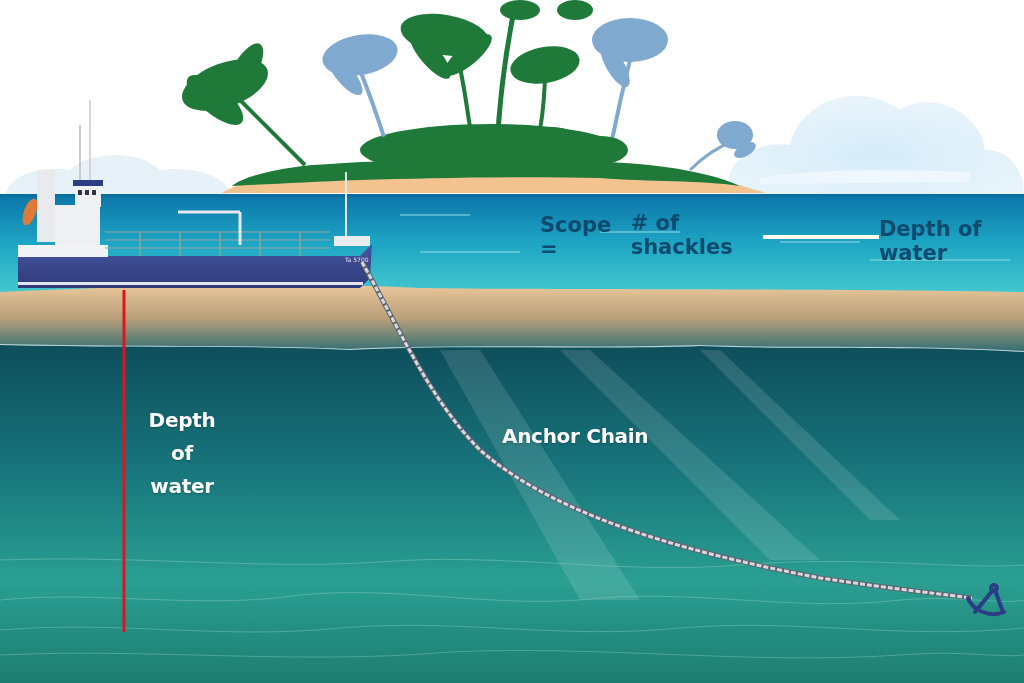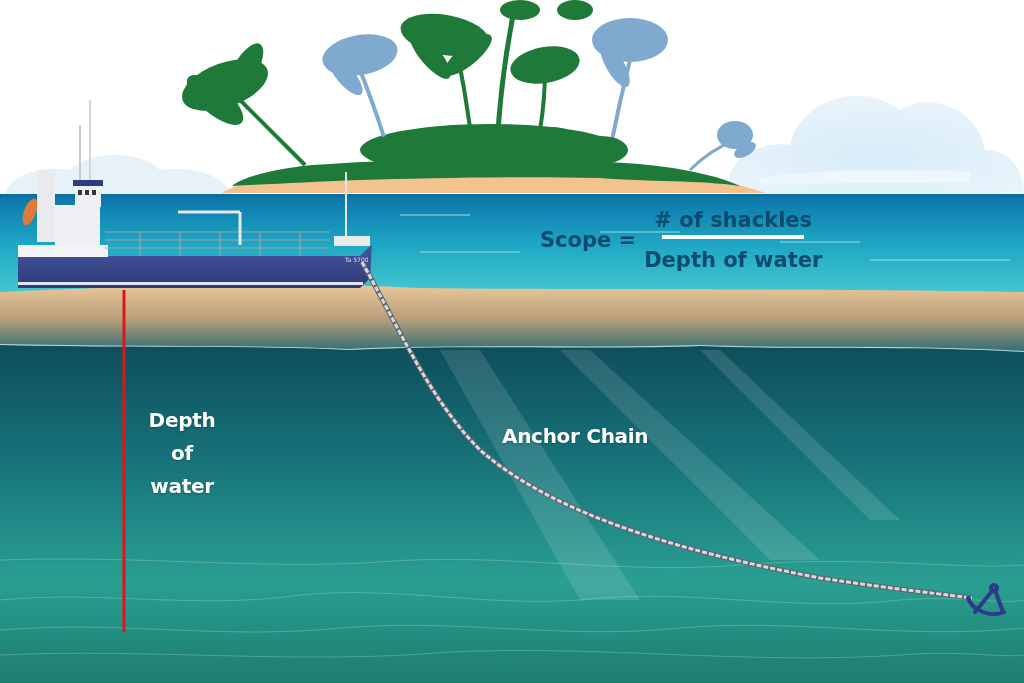--- a/index.html
+++ b/index.html
@@ -1,21 +1,21 @@
 <!DOCTYPE html>
 <html><head>
 <meta charset="utf-8">
 <style>
   html, body { margin:0; padding:0; }
   body { width:1024px; height:683px; overflow:hidden; position:relative; background:#ffffff; font-family:"Liberation Sans", "DejaVu Sans", sans-serif; }
   .scene { position:absolute; left:0; top:0; width:1024px; height:683px; }
   .label { position:absolute; color:#ffffff; font-weight:bold; font-family:"DejaVu Sans", "Liberation Sans", sans-serif; text-shadow:0 1px 2px rgba(0,0,0,0.25); letter-spacing:-0.3px; }
   .formula { position:absolute; left:540px; top:208px; color:#0c4a6e; font-weight:bold; font-family:"DejaVu Sans", sans-serif; display:flex; align-items:center; }
   .formula .lhs { font-size:21px; margin-right:8px; }
-  .formula .frac { display:flex; flex-direction:column; align-items:center; }
+  .formula .frac { display:flex; flex-direction:row; align-items:center; }
   .formula .num { font-size:21px; padding:0 4px 3px 4px; }
   .formula .bar { width:142px; height:4px; background:#fff; }
   .formula .den { font-size:21px; padding-top:9px; }
   .depth-label { left:140px; top:404px; font-size:20px; text-align:center; line-height:33px; width:84px; }
   .chain-label { left:502px; top:424px; font-size:20px; }
 </style>
 </head>
 <body>
 
 <div class="scene">

